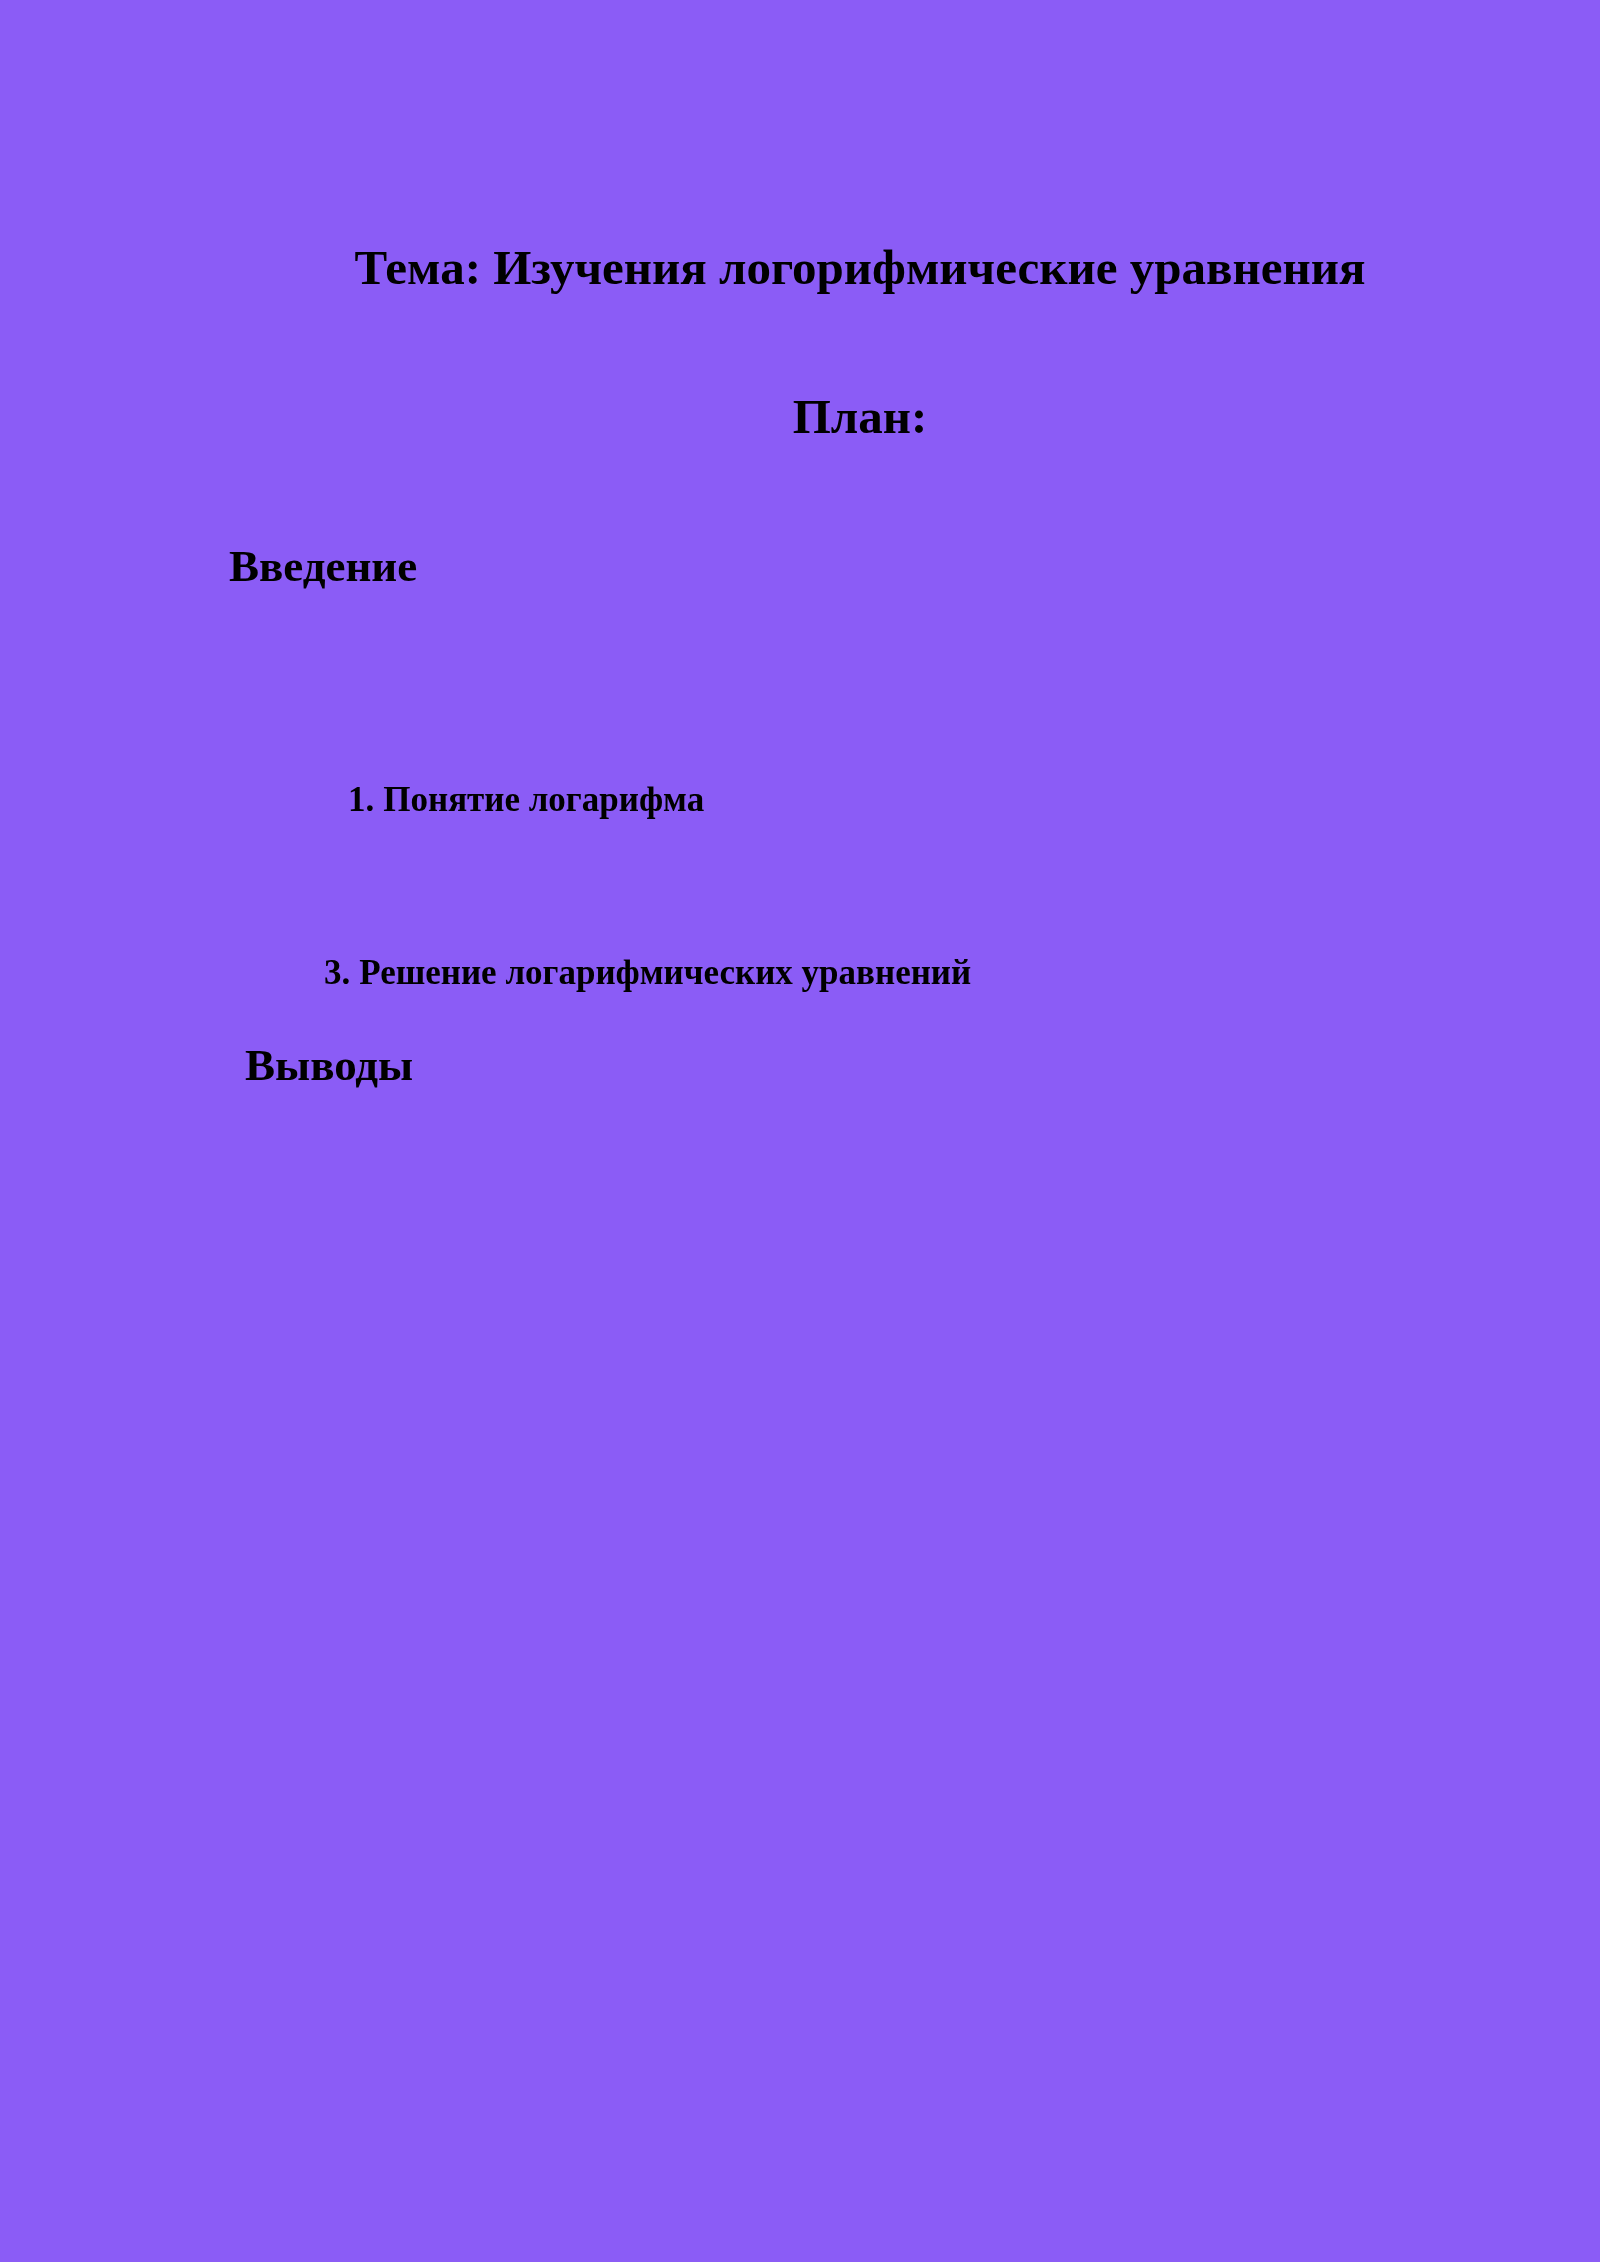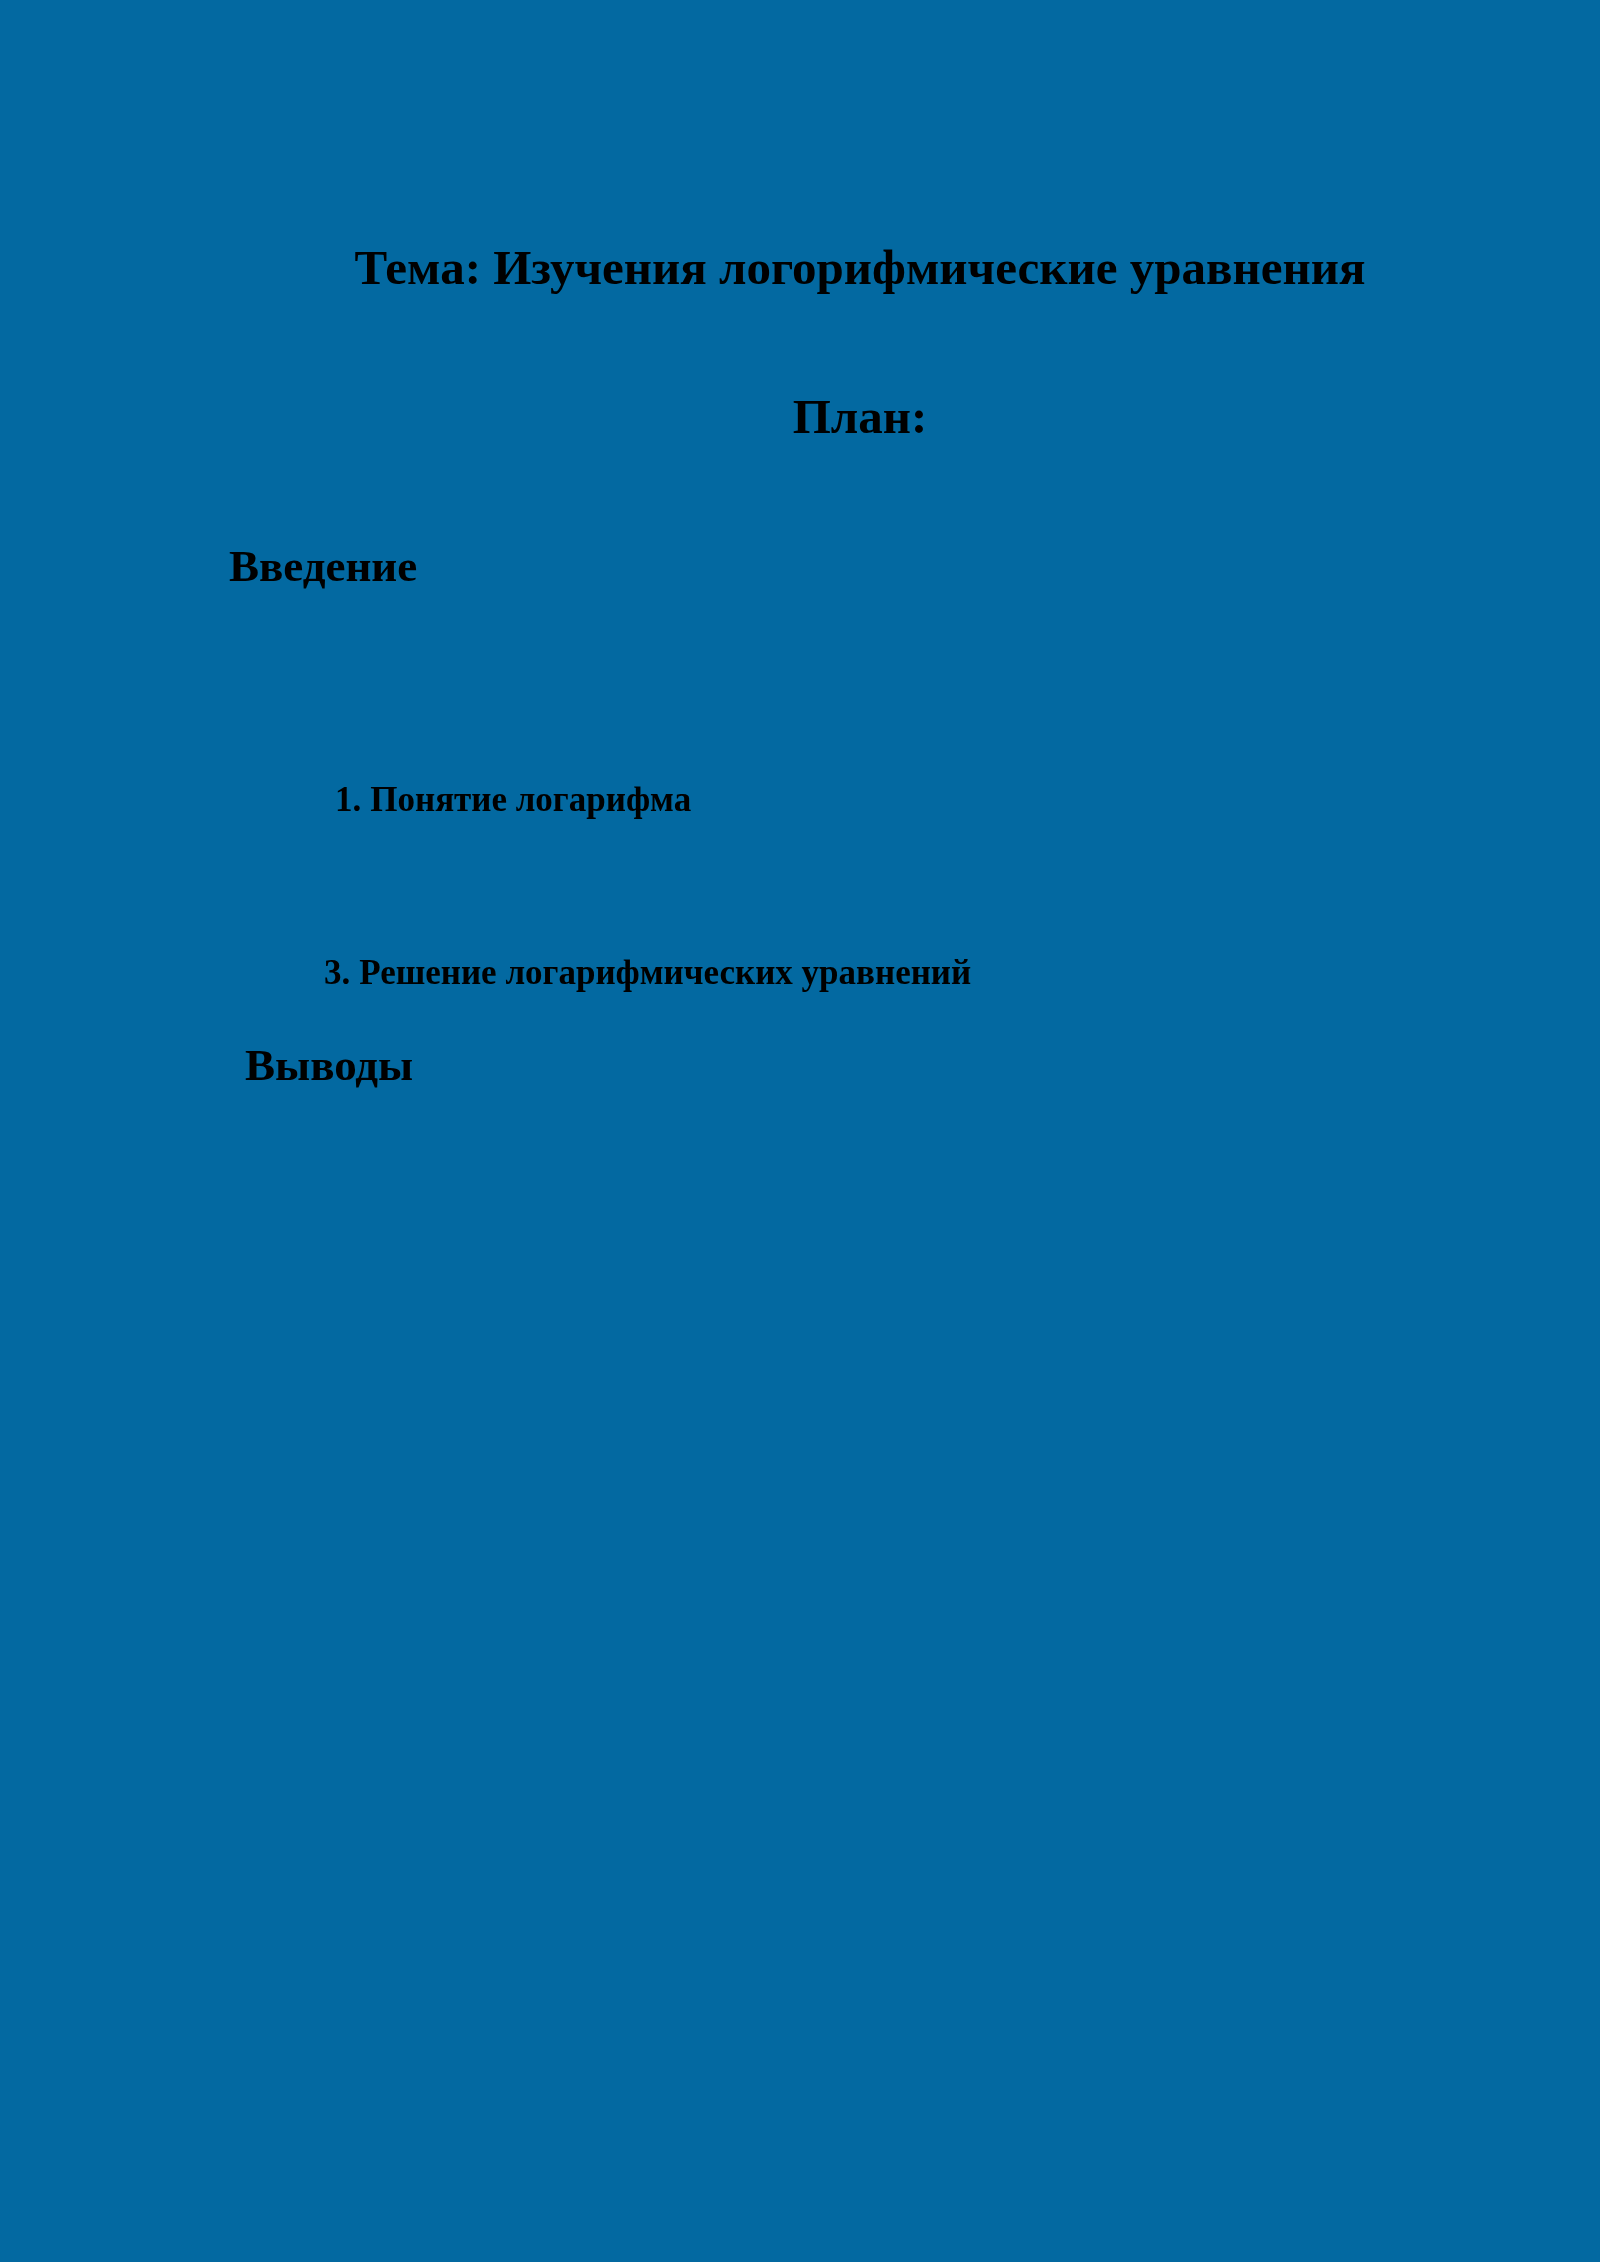--- a/index.html
+++ b/index.html
@@ -13,21 +13,21 @@
       position: relative;
       overflow: hidden;
       font-family: "Liberation Serif", "DejaVu Serif", serif;
       color: #000000;
     }
     .page {
       position: absolute;
       left: 0; top: 0;
       width: 1600px;
       height: 2262px;
-      background: #0369a1;
+      background: #8b5cf6;
     }
     .title {
       position: absolute;
       left: 0;
       width: 1720px;
       text-align: center;
       top: 238px;
       font-size: 49px;
       font-weight: bold;
       line-height: 60px;
@@ -65,21 +65,21 @@
 
 <div class="page">
 
   <div class="title">Тема: Изучения логорифмические уравнения</div>
 
   <div class="plan">План:</div>
 
   <div class="section" style="top:538px;">Введение</div>
 
 
-  <div class="sub" style="left:335px; top:778px;">
+  <div class="sub" style="left:348px; top:778px;">
     <span class="num">1.</span><span>Понятие логарифма</span>
   </div>
 
 
   <div class="sub" style="left:324px; top:951px;">
     <span class="num">3.</span><span>Решение логарифмических уравнений</span>
   </div>
 
   <div class="section" style="top:1037px;margin-left:16px;">Выводы</div>
 

